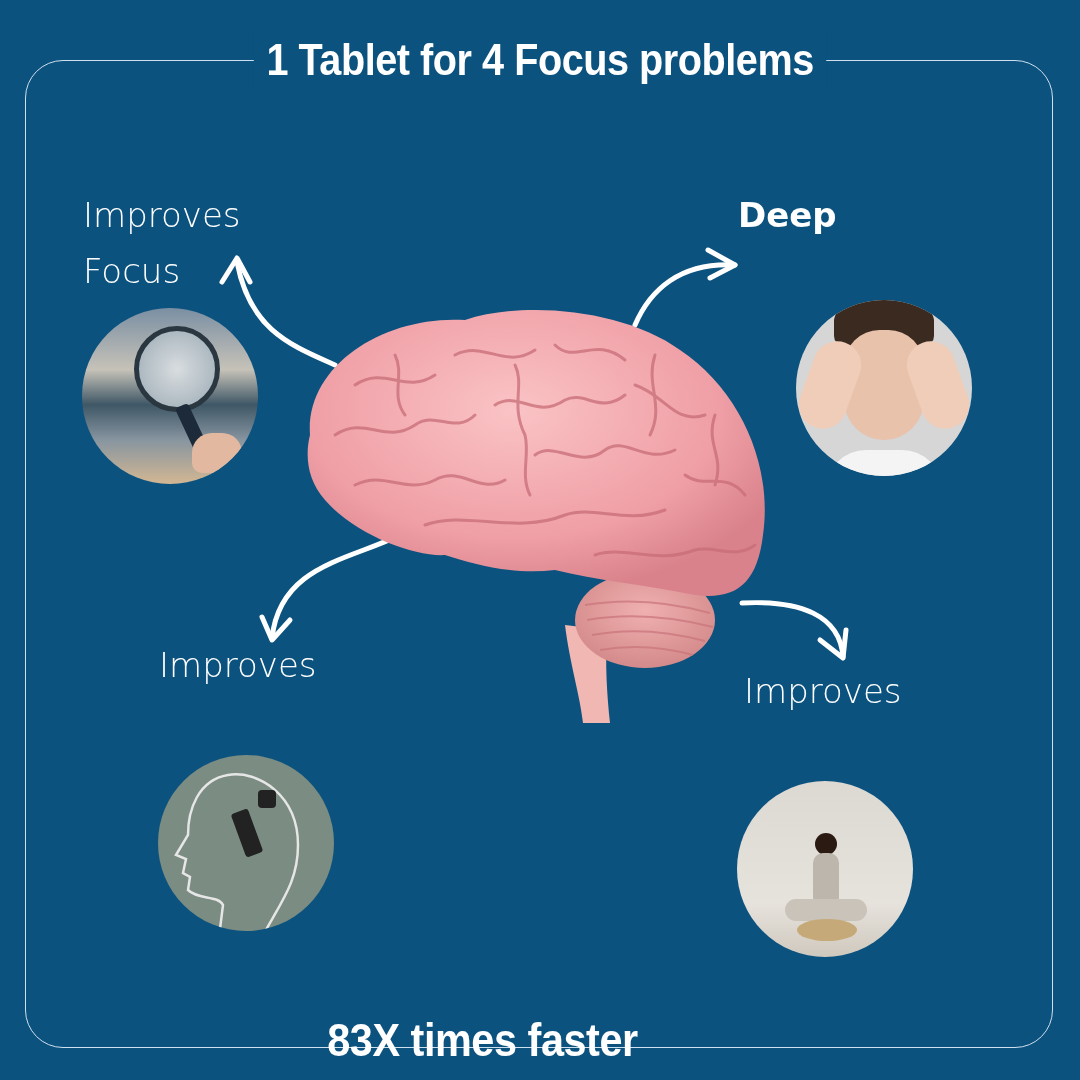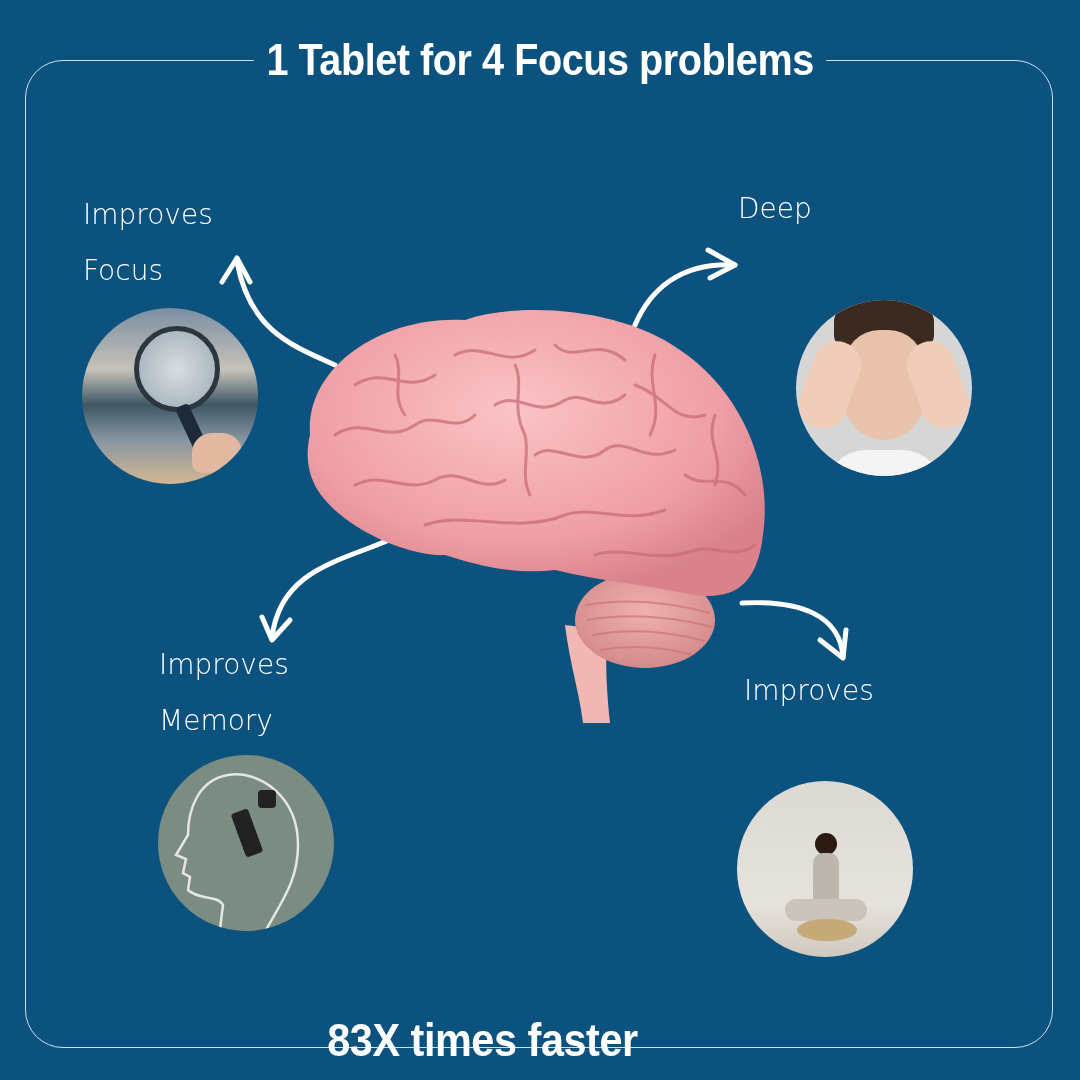--- a/index.html
+++ b/index.html
@@ -24,21 +24,21 @@
       transform: scaleX(0.9);
     }
     .footer-wrap {
       position: absolute; top: 1012px; left: 0; width: 965px; text-align: center;
     }
     .footer {
       display: inline-block; font-weight: bold; font-size: 46px; line-height: 56px;
       transform: scaleX(0.9); letter-spacing: -0.5px;
     }
     .label {
-      position: absolute; font-family: "DejaVu Sans", sans-serif; font-size: 28px;
+      position: absolute; font-family: "DejaVu Sans", sans-serif; font-size: 34px;
       line-height: 56px; font-weight: 300; white-space: nowrap;
     }
     .circle {
       position: absolute; border-radius: 50%; overflow: hidden;
     }
     svg.arrows { position: absolute; left: 0; top: 0; }
   </style>
 </head>
 <body>
 
@@ -112,34 +112,33 @@
 <div class="label" style="left:83px;top:187px;">
   <div>Improves</div>
   <div>Focus</div>
 </div>
 <div class="circle" style="left:82px;top:308px;width:176px;height:176px;background:linear-gradient(180deg,#7a8fa3 0%,#c6c2b8 35%,#3f5766 55%,#8795a0 75%,#d3b793 100%);">
   <div style="position:absolute;left:52px;top:18px;width:76px;height:76px;border-radius:50%;border:5px solid #2a3640;background:radial-gradient(circle,#d9dde0,#9aaab3);"></div>
   <div style="position:absolute;left:105px;top:95px;width:14px;height:60px;background:#1c2a3a;transform:rotate(-25deg);border-radius:4px;"></div>
   <div style="position:absolute;left:110px;top:125px;width:50px;height:40px;background:#e2b8a0;border-radius:20px 20px 10px 10px;"></div>
 </div>
 
-<div class="label" style="left:738px;top:181px;">
+<div class="label" style="left:738px;top:187px;font-weight:bold;">
   <div>Deep</div>
 </div>
 <div class="circle" style="left:796px;top:300px;width:176px;height:176px;background:#d6d6d6;">
   <div style="position:absolute;left:38px;top:-4px;width:100px;height:50px;border-radius:50% 50% 10px 10px;background:#3a2a20;"></div>
   <div style="position:absolute;left:48px;top:30px;width:80px;height:110px;border-radius:40px 40px 45px 45px;background:#e8c2ab;"></div>
   <div style="position:absolute;left:10px;top:40px;width:48px;height:90px;border-radius:25px;background:#efcdb8;transform:rotate(20deg);"></div>
   <div style="position:absolute;left:118px;top:40px;width:48px;height:90px;border-radius:25px;background:#efcdb8;transform:rotate(-20deg);"></div>
   <div style="position:absolute;left:30px;top:150px;width:116px;height:40px;background:#f4f4f4;border-radius:40px 40px 0 0;"></div>
 </div>
 
 <div class="label" style="left:159px;top:637px;">
   <div>Improves</div>
-  <div>Memory</div>
 </div>
 <div class="circle" style="left:158px;top:755px;width:176px;height:176px;background:#7b8c82;">
   <svg width="176" height="176">
     <path d="M100 190 C 120 150, 140 130, 140 90 C 140 40, 100 15, 70 20 C 40 25, 30 55, 30 80 L 18 100 L 28 104 L 25 118 L 32 122 L 30 135 C 40 145, 60 140, 65 150 L 60 190" fill="none" stroke="#e6e6e6" stroke-width="2.5"></path>
   </svg>
   <div style="position:absolute;left:80px;top:55px;width:18px;height:46px;background:#222;transform:rotate(-20deg);border-radius:3px;"></div>
   <div style="position:absolute;left:100px;top:35px;width:18px;height:18px;background:#222;border-radius:4px;"></div>
 </div>
 
 <div class="label" style="left:744px;top:663px;">

